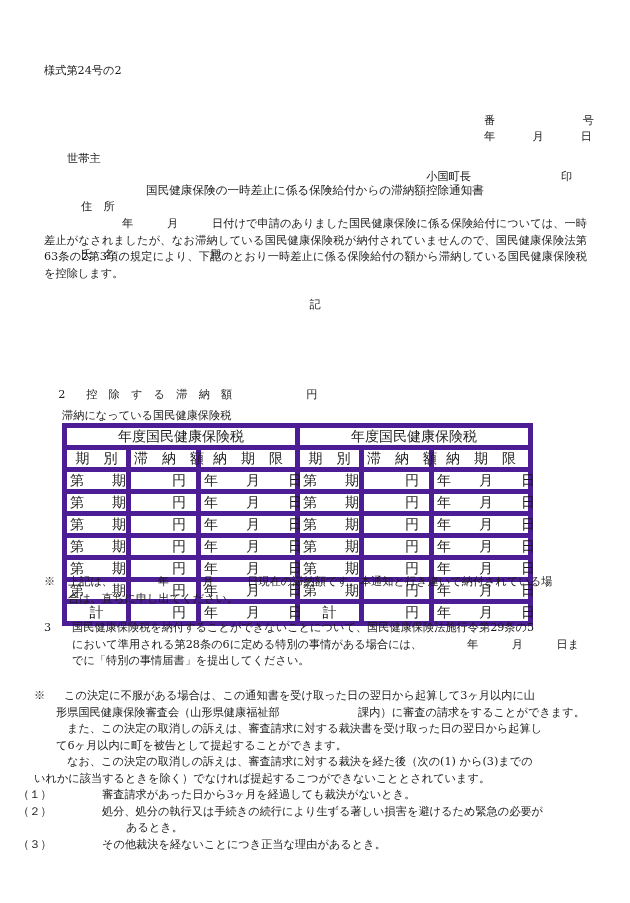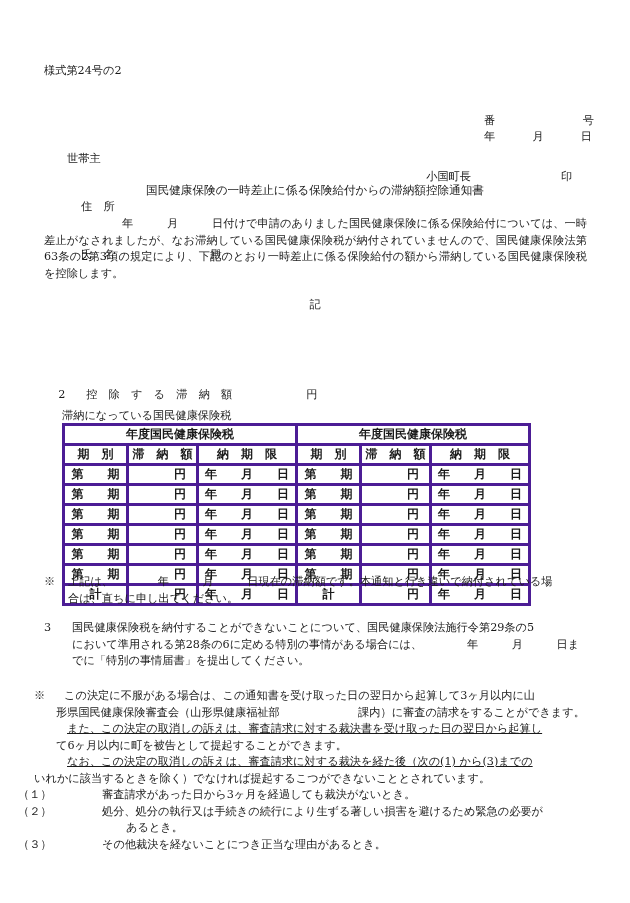--- a/index.html
+++ b/index.html
@@ -140,28 +140,27 @@
   
   .tax-table {
     position: absolute;
     left: 62px;
     top: 423px;
     width: 466px;
     border-collapse: collapse;
     table-layout: fixed;
   }
   .tax-table td {
-    border: 3px solid #4c1d95;
-    font-size: 12px;
+    border: 5px solid #4c1d95;
+    font-size: 14px;
     height: 17px;
     line-height: 17px;
     padding: 0 3px;
     white-space: pre;
     box-sizing: border-box;
-    font-weight: bold;
   }
   .tax-table td.grp-head {
     text-align: center;
   }
   .tax-table td.col-head {
     text-align: center;
   }
   .tax-table td.c-term {
     text-align: center;
   }
@@ -226,21 +225,20 @@
     padding-left: 22px;
     text-indent: 0;
   }
   .appeal p.first {
     padding-left: 0;
     text-indent: 0;
   }
   .appeal p.para {
     padding-left: 22px;
     text-indent: 11px;
-    text-decoration: underline;
   }
   .appeal ol {
     margin: 0;
     padding: 0;
     list-style: none;
   }
   .appeal li {
     padding-left: 56px;
     text-indent: -36px;
   }

